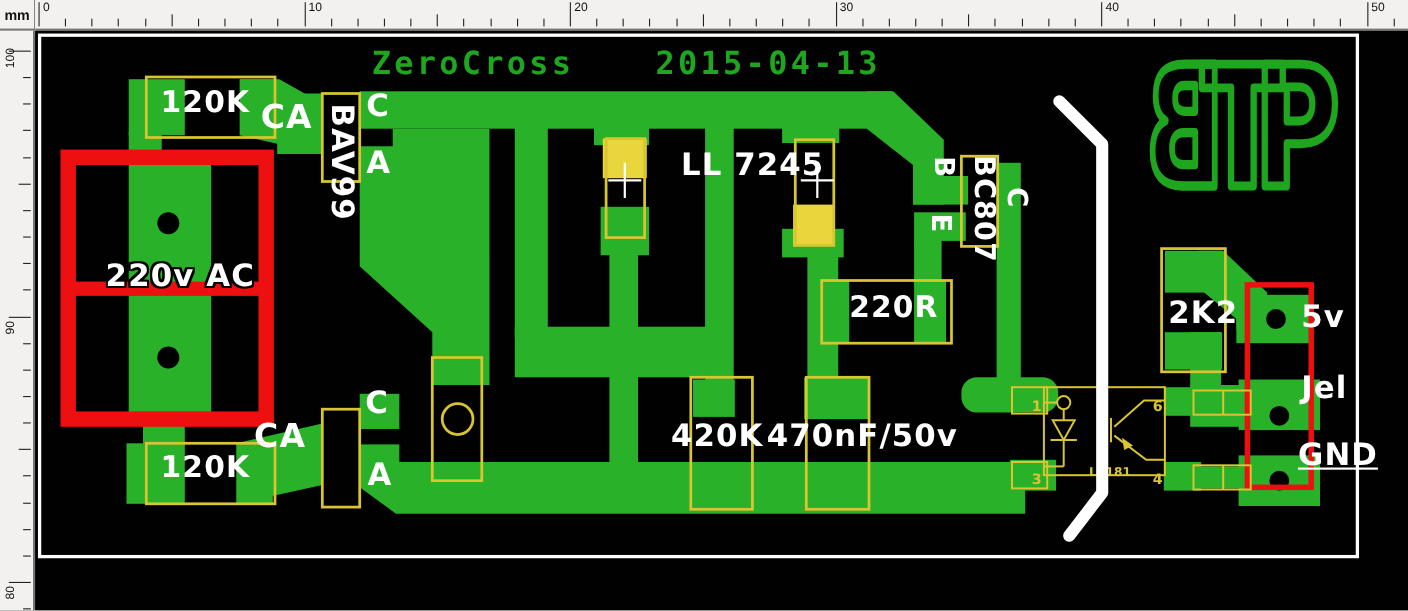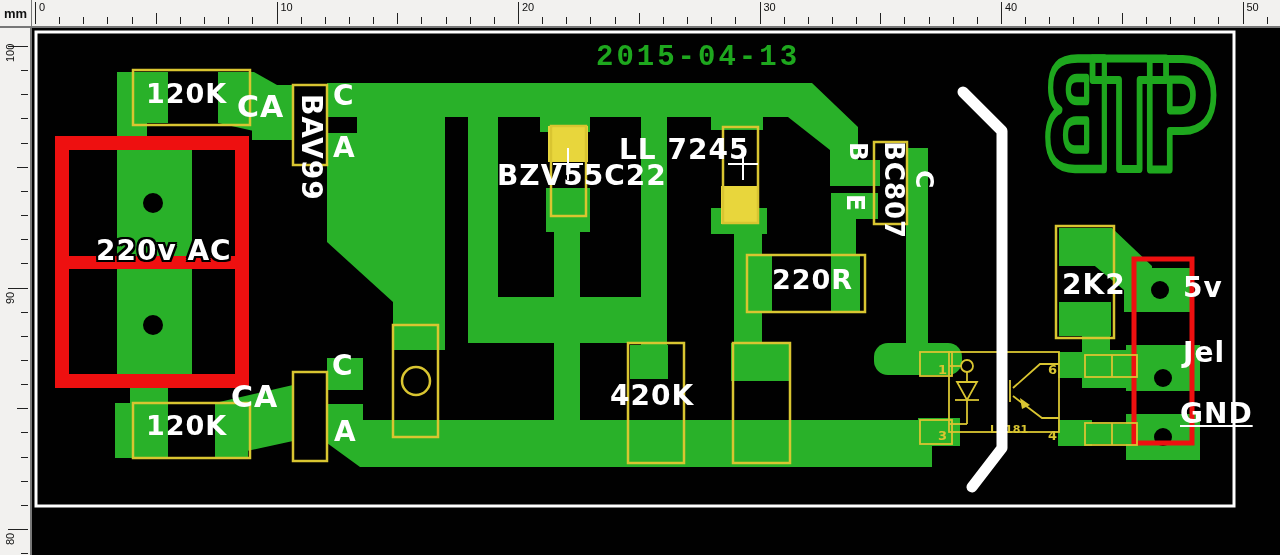--- a/index.html
+++ b/index.html
@@ -280,36 +280,37 @@
         <rect class="boardline" x="36" y="32" width="1198" height="474"></rect>
       </g>
 
       <g class="logo">
         <text transform="translate(1113,169) scale(-0.62,1)" vector-effect="non-scaling-stroke">B</text>
         <text transform="translate(1092,169) scale(0.72,1)" vector-effect="non-scaling-stroke">T</text>
         <text transform="translate(1140,169) scale(0.70,1)" vector-effect="non-scaling-stroke">P</text>
       </g>
     </svg>
 
-    <div class="gtitle" style="left:564px;top:15px;font-family:Liberation Mono, monospace;">2015-04-13</div>
+    <div class="gtitle" style="left:306px;top:15px;">ZeroCross</div>
+    <div class="gtitle" style="left:564px;top:15px;">2015-04-13</div>
 
     <div id="labels">
         <div class="silk" style="left: 114px; top: 52px; font-size: 27px;">120K</div>
         <div class="silk" style="left: 205px; top: 64px; font-size: 30px;">CA</div>
         <div class="silk rot" style="left: 293px; top: 66px; font-size: 28px;">BAV99</div>
         <div class="silk" style="left: 301px; top: 54px; font-size: 28px;">C</div>
         <div class="silk" style="left: 301px; top: 106px; font-size: 28px;">A</div>
-        <div class="silk" style="left: 465px; top: 134px; font-size: 28px;">BZV55C22</div>
         <div class="silk" style="left: 587px; top: 108px; font-size: 28px;">LL 7245</div>
         <div class="silk rot" style="left: 839px; top: 114px; font-size: 25px;">B</div>
         <div class="silk rot" style="left: 836px; top: 166px; font-size: 25px;">E</div>
         <div class="silk rot" style="left: 875px; top: 113px; font-size: 26px;">BC807</div>
         <div class="silk rot" style="left: 905px; top: 142px; font-size: 25px;">C</div>
         <div class="silk" style="left: 740px; top: 238px; font-size: 27px;">220R</div>
         <div class="silk" style="left: 578px; top: 354px; font-size: 28px;">420K</div>
+        <div class="silk" style="left: 665px; top: 354px; font-size: 28px;">470nF/50v</div>
         <div class="silk" style="left: 1030px; top: 243px; font-size: 28px;">2K2</div>
         <div class="silk" style="left: 1151px; top: 246px; font-size: 28px;">5v</div>
         <div class="silk" style="left: 1151px; top: 311px; font-size: 28px;">Jel</div>
         <div class="silk" style="left: 1148px; top: 372px; font-size: 28px; text-decoration: underline;">GND</div>
         <div class="silk outl" style="left: 64px; top: 209px; font-size: 28px; text-align: center;">220v AC</div>
         <div class="silk" style="left: 114px; top: 384px; font-size: 27px;">120K</div>
         <div class="silk" style="left: 199px; top: 354px; font-size: 30px;">CA</div>
         <div class="silk" style="left: 300px; top: 324px; font-size: 28px;">C</div>
         <div class="silk" style="left: 302px; top: 390px; font-size: 28px;">A</div>
       </div>

